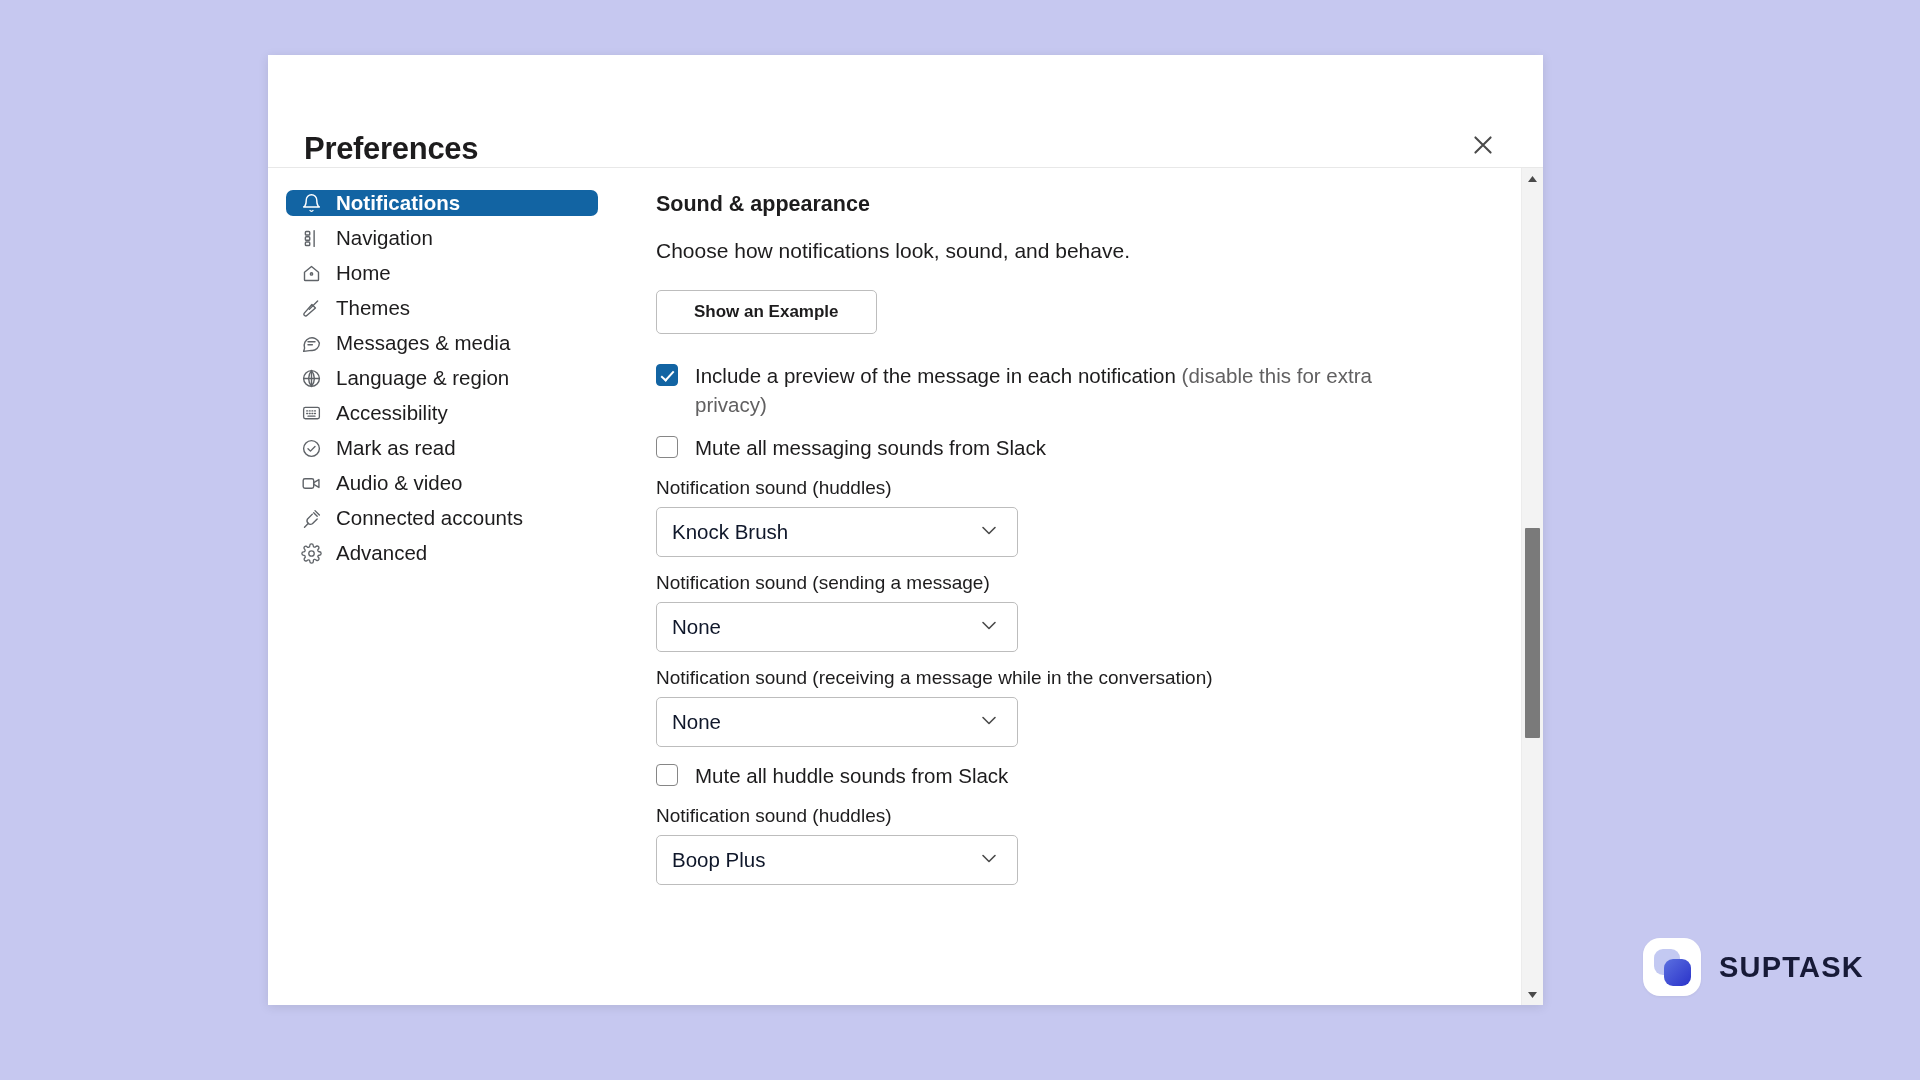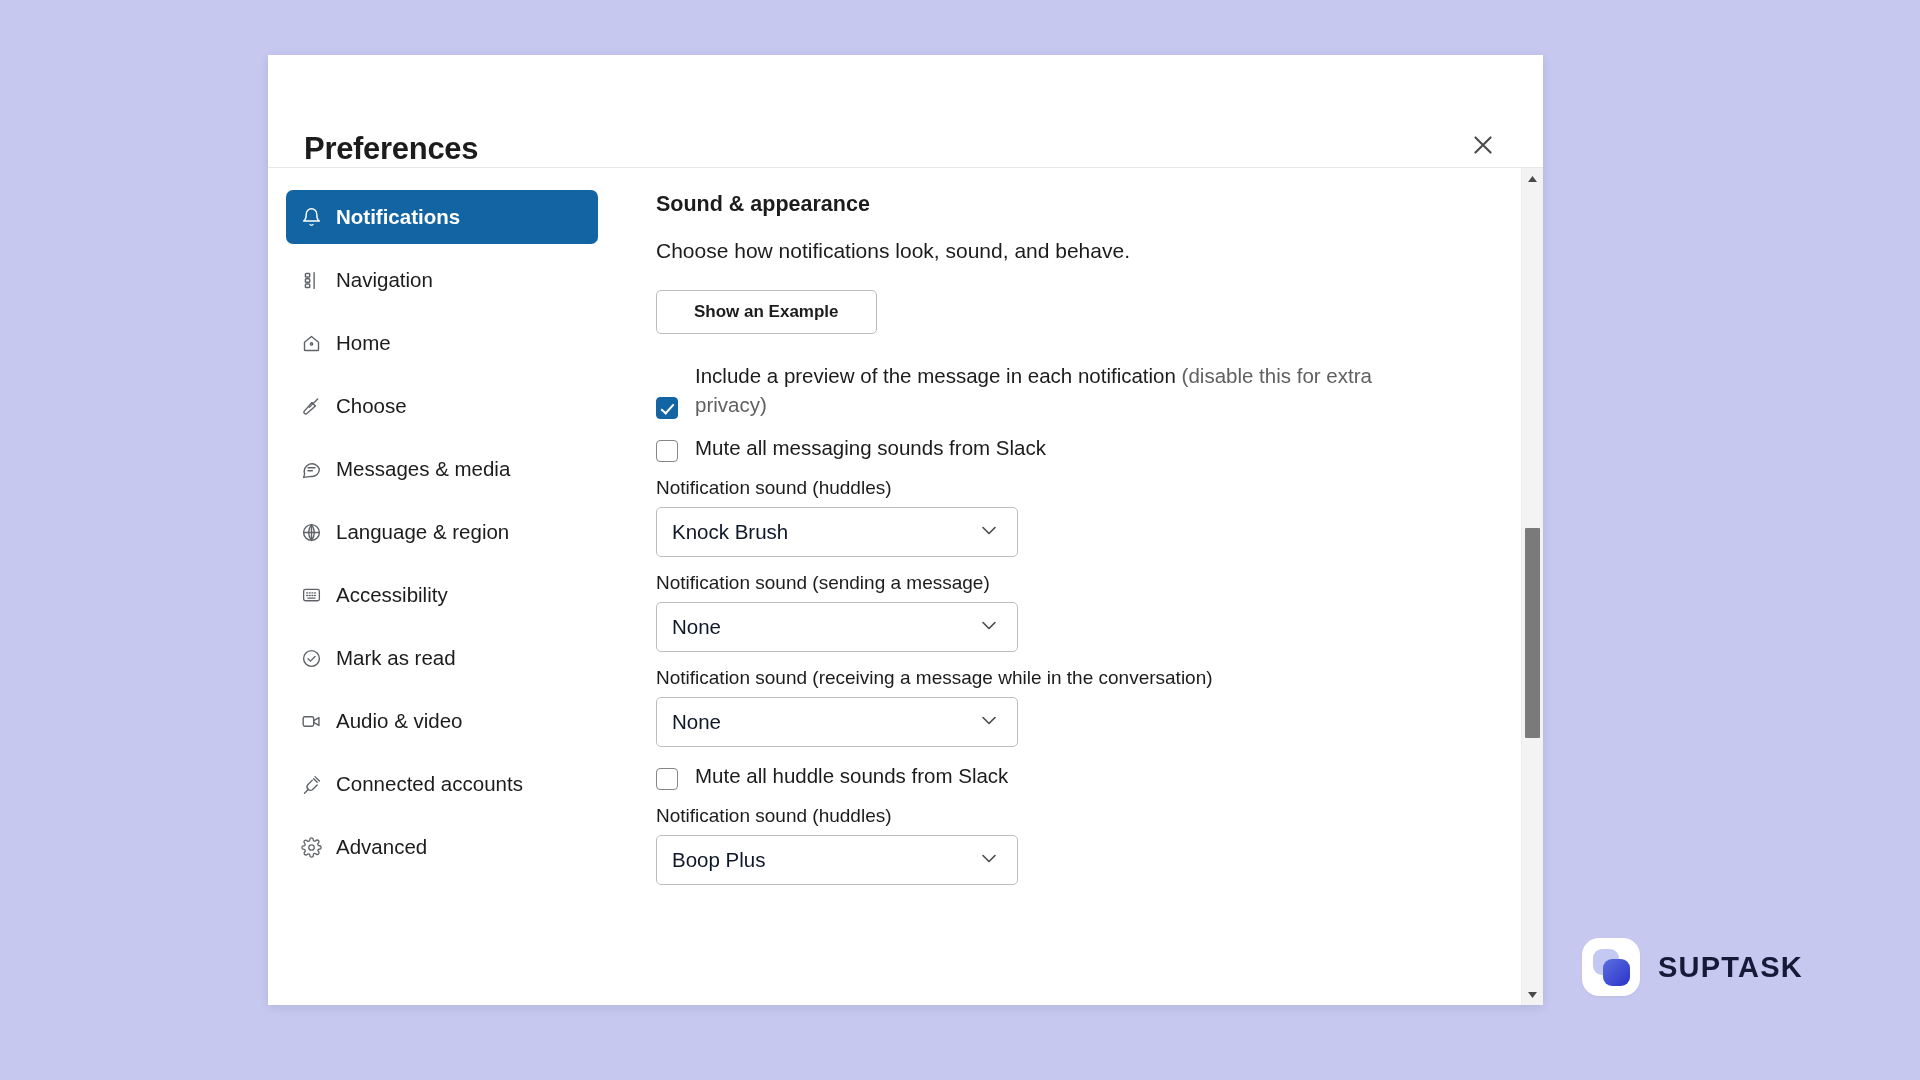--- a/index.html
+++ b/index.html
@@ -63,21 +63,21 @@
 
   
   #sidebar {
     flex: 0 0 348px;
     padding: 22px 18px 0 18px;
     background: #fff;
   }
   .nav-item {
     display: flex;
     align-items: center;
-    height: 54px;
+    height: 26px;
     padding: 0 12px;
     border-radius: 7px;
     cursor: pointer;
     color: #1d1c1d;
     font-size: 20.5px;
     margin-bottom: 9px;
     white-space: nowrap;
   }
   .nav-item .nav-ico {
     width: 26px;
@@ -132,21 +132,21 @@
     background: #ffffff;
     border: 1px solid #bdbdbd;
     border-radius: 5px;
     padding: 11px 37px;
     cursor: pointer;
     margin-bottom: 27px;
   }
 
   .check-row {
     display: flex;
-    align-items: flex-end;
+    align-items: flex-start;
     margin-bottom: 14px;
     max-width: 790px;
   }
   .cbox {
     flex: 0 0 22px;
     width: 22px; height: 22px;
     margin-top: 3px;
     margin-right: 17px;
     border-radius: 4px;
     border: 1.6px solid #868686;
@@ -223,21 +223,21 @@
     top: 360px;
     height: 210px;
     background: #7a7a7a;
     border-radius: 1px;
     cursor: pointer;
   }
 
   
   #suptask {
     position: absolute;
-    left: 1582px;
+    left: 1643px;
     top: 938px;
     display: flex;
     align-items: center;
   }
   #suptask-mark {
     width: 58px; height: 58px;
     background: #ffffff;
     border-radius: 17px;
     position: relative;
     box-shadow: 0 1px 3px rgba(0,0,0,0.05);
@@ -314,21 +314,21 @@
           </span>
           <span class="nav-label">Home</span>
         </div>
         <div class="nav-item">
           <span class="nav-ico">
             <svg width="21" height="21" viewBox="0 0 24 24" fill="none" stroke="currentColor" stroke-width="1.6" stroke-linecap="round" stroke-linejoin="round">
               <path d="M19 3.5 9.5 13"></path>
               <path d="M12.5 7.5 4 17c-1 1.2-1 2.3 0 3s2 .7 3-.3L16.5 11.5z"></path>
             </svg>
           </span>
-          <span class="nav-label">Choose</span>
+          <span class="nav-label">Themes</span>
         </div>
         <div class="nav-item">
           <span class="nav-ico">
             <svg width="21" height="21" viewBox="0 0 24 24" fill="none" stroke="currentColor" stroke-width="1.6" stroke-linecap="round" stroke-linejoin="round">
               <path d="M21 11.5a8.4 8.4 0 0 1-9 8.4L3 21l1.1-3.7A8.4 8.4 0 1 1 21 11.5z"></path>
               <path d="M8 10h8M8 13.5h5"></path>
             </svg>
           </span>
           <span class="nav-label">Messages &amp; media</span>
         </div>

